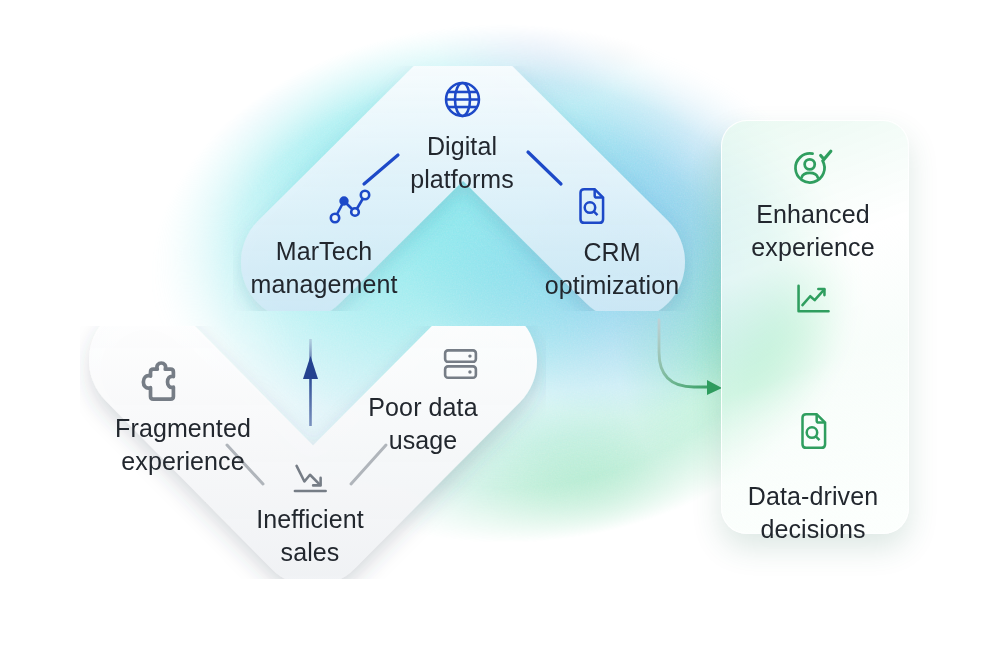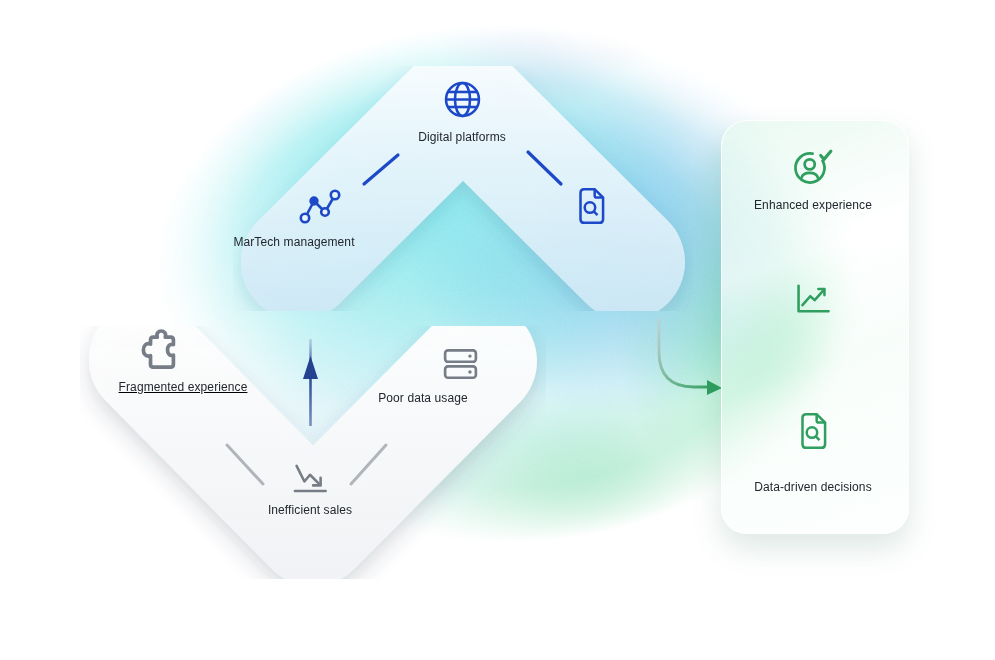--- a/index.html
+++ b/index.html
@@ -40,21 +40,21 @@
     backdrop-filter:blur(9px);
     -webkit-backdrop-filter:blur(9px);
     box-shadow:0 14px 30px rgba(46,110,84,.16);
   }
   
   .item{
     position:absolute;display:flex;flex-direction:column;align-items:center;gap:9px;
     transform:translateX(-50%);
   }
   .item .lbl{
-    font-size:12px;line-height:1.30;color:#22272e;text-align:center;
+    font-size:25px;line-height:1.30;color:#22272e;text-align:center;
     letter-spacing:.1px;
   }
   .ico{display:block;}
 </style>
 </head>
 <body>
 <div class="stage">
 
   <div class="blob"></div>
   <svg class="grain" width="884" height="690">
@@ -119,43 +119,44 @@
     <svg class="ico" width="43" height="43" viewBox="0 0 40 40" fill="none" stroke="#1d49c8" stroke-width="2.4">
       <circle cx="20" cy="20" r="15.3"></circle>
       <ellipse cx="20" cy="20" rx="7" ry="15.3"></ellipse>
       <line x1="4.7" y1="20" x2="35.3" y2="20"></line>
       <line x1="6.4" y1="13" x2="33.6" y2="13"></line>
       <line x1="6.4" y1="27" x2="33.6" y2="27"></line>
     </svg>
     <div class="lbl" style="width:120px">Digital platforms</div>
   </div>
 
-  <div class="item" style="left:294px;top:186px;">
+  <div class="item" style="left:324px;top:186px;">
     <svg class="ico" style="transform:translateX(26px)" width="46" height="40" viewBox="0 0 44 40" fill="none" stroke="#1d49c8" stroke-width="2.6">
       <line x1="7" y1="32" x2="16" y2="15"></line>
       <line x1="16" y1="15" x2="27" y2="26"></line>
       <line x1="27" y1="26" x2="37" y2="9"></line>
       <circle cx="7" cy="32" r="4.2" fill="#e9f4fb"></circle>
       <circle cx="16" cy="15" r="3.4" fill="#1d49c8"></circle>
       <circle cx="27" cy="26" r="3.8" fill="#e9f4fb"></circle>
       <circle cx="37" cy="9" r="4.2" fill="#e9f4fb"></circle>
     </svg>
     <div class="lbl" style="width:160px">MarTech management</div>
   </div>
 
   <div class="item" style="left:612px;top:185px;">
     <svg class="ico" style="transform:translateX(-21px)" width="38" height="42" viewBox="0 0 36 40" fill="none" stroke="#1d49c8" stroke-width="2.4">
       <path d="M8,7.5 Q8,4 11.5,4 H21.5 L29.5,12 V32.5 Q29.5,36 26,36 H11.5 Q8,36 8,32.5 Z"></path>
       <path d="M21.5,4 V10 Q21.5,12 23.5,12 H29.5"></path>
       <circle cx="17" cy="21.5" r="5"></circle>
       <line x1="20.6" y1="25.1" x2="24.2" y2="28.7"></line>
     </svg>
-  </div>
-
-  <div class="item" style="left:183px;top:328px;text-decoration:underline;">
+    <div class="lbl" style="width:140px">CRM optimization</div>
+  </div>
+
+  <div class="item" style="left:183px;top:360px;">
     <svg class="ico" style="transform:translateX(-23px)" width="47" height="43" viewBox="0 0 30 28" fill="none" stroke="#767d86" stroke-width="2.4" stroke-linejoin="round">
       <path d="M10.2,25.5 Q8.5,25.5 8.5,23.8 L8.5,18
                C2.3,20.2 2.3,8.3 8.5,10.5
                L8.5,7.8 Q8.5,6 10.3,6 L12.9,6
                C11.2,0.6 19.8,0.6 18.1,6
                L21.6,6 Q23.4,6 23.4,7.8 L23.4,10.8
                C18.3,9.2 18.3,19.3 23.4,17.7
                L23.4,23.8 Q23.4,25.5 21.6,25.5 Z"></path>
     </svg>
     <div class="lbl" style="width:150px">Fragmented experience</div>

